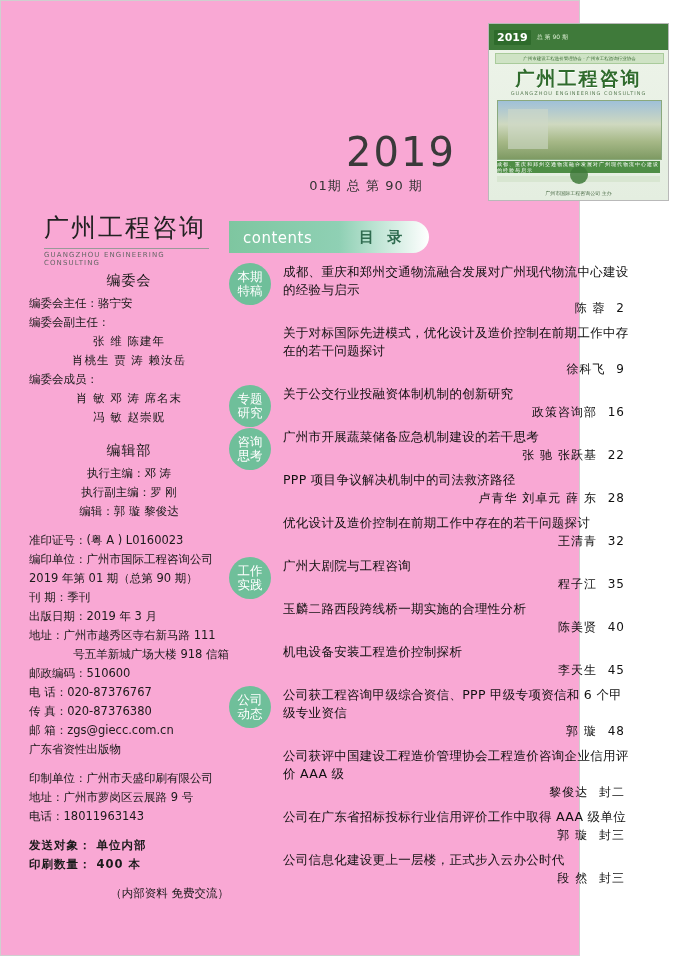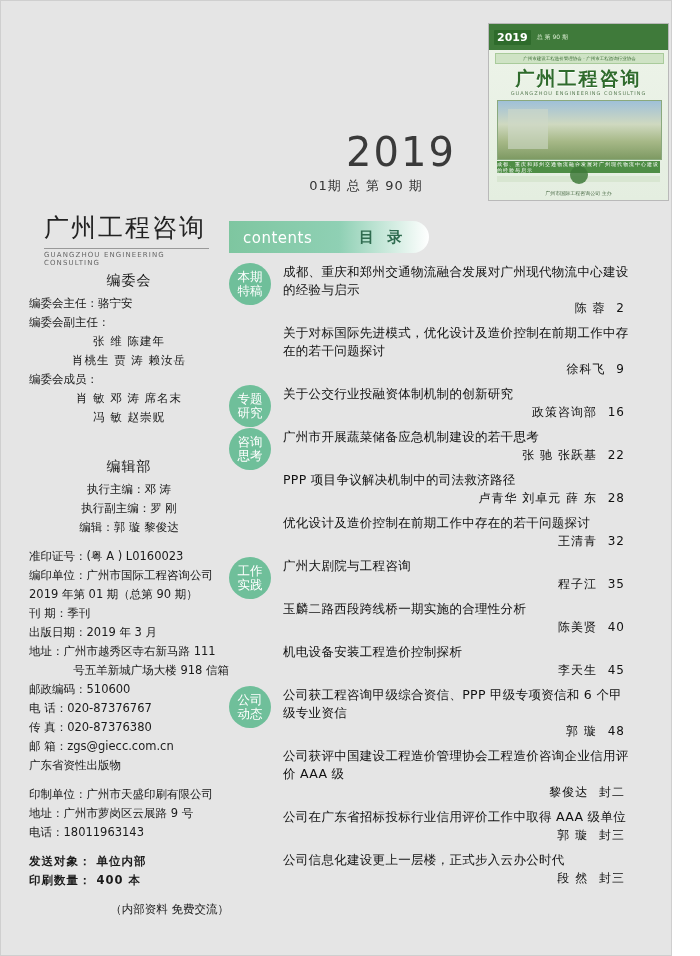--- a/index.html
+++ b/index.html
@@ -11,25 +11,25 @@
     height: 956px;
     background: #ffffff;
     font-family: "DejaVu Sans", "Liberation Sans", sans-serif;
     color: #1a1a1a;
     position: relative;
     overflow: hidden;
   }
   .page {
     position: absolute;
     left: 0; top: 0;
-    width: 672px;
+    width: 580px;
     height: 956px;
     border: 1px solid #cfcfcf;
     box-sizing: border-box;
-    background: #e5e5e5;
+    background: #f9a8d4;
   }
 
   
   .cover {
     position: absolute;
     left: 487px; top: 22px;
     width: 179px; height: 176px;
     border: 1px solid #b9b9b9;
     background: linear-gradient(180deg,#eef4ea 0%,#e4eee0 100%);
     overflow: hidden;
@@ -241,21 +241,21 @@
   <div class="leftcol">
     <div class="ctr">编委会</div>
     <div class="row">编委会主任：骆宁安</div>
     <div class="row">编委会副主任：</div>
     <div class="row names" style="text-align:center">张 维    陈建年</div>
     <div class="row names" style="text-align:center">肖桃生  贾 涛  赖汝岳</div>
     <div class="row">编委会成员：</div>
     <div class="row names" style="text-align:center">肖 敏  邓 涛  席名末</div>
     <div class="row names" style="text-align:center">冯 敏  赵崇贶</div>
 
-    <div class="ctr" style="margin-top:30px">编辑部</div>
+    <div class="ctr" style="margin-top:14px">编辑部</div>
     <div class="row" style="text-align:center">执行主编：邓 涛</div>
     <div class="row" style="text-align:center">执行副主编：罗 刚</div>
     <div class="row" style="text-align:center">编辑：郭 璇    黎俊达</div>
 
     <div class="sec-gap"></div>
     <div class="row">准印证号：(粤 A ) L0160023</div>
     <div class="row">编印单位：广州市国际工程咨询公司</div>
     <div class="row">2019 年第 01 期（总第 90 期）</div>
     <div class="row">刊 期：季刊</div>
     <div class="row">出版日期：2019 年 3 月</div>

